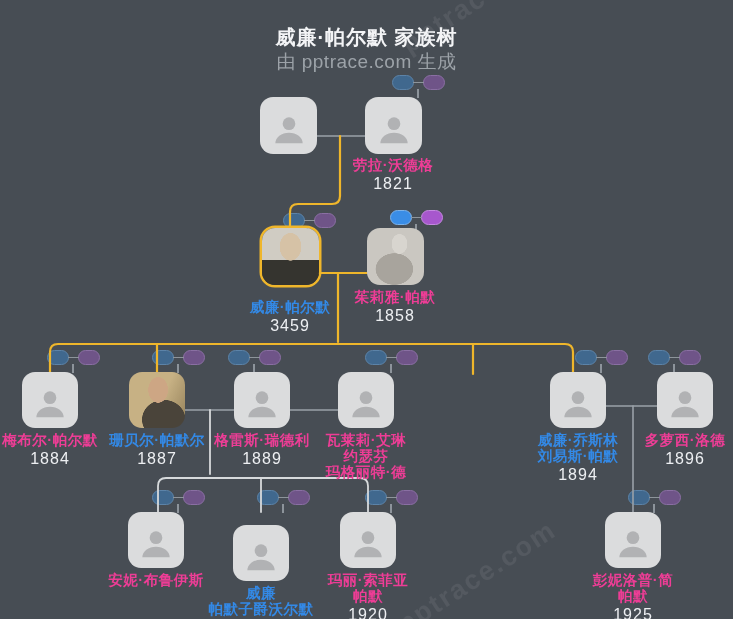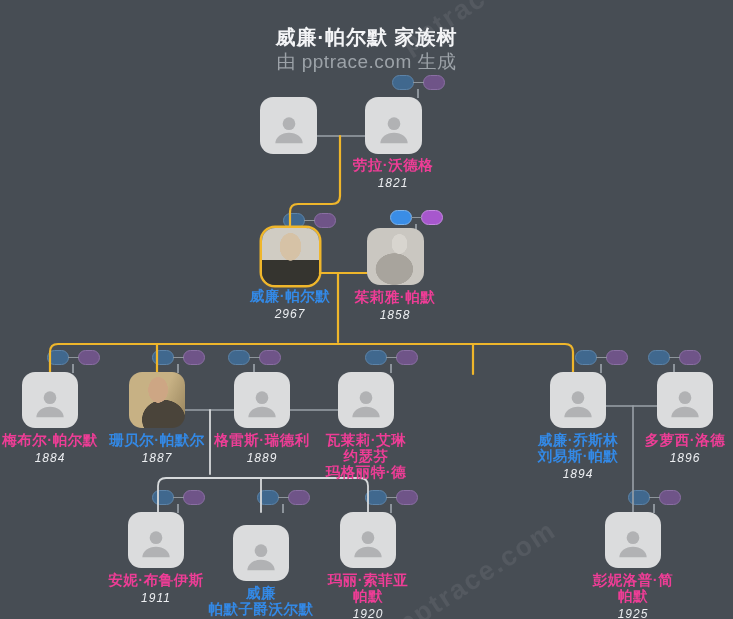--- a/index.html
+++ b/index.html
@@ -46,21 +46,21 @@
      radial-gradient(ellipse 8px 10px at 57% 28%, #d8d5cf 97%, rgba(0,0,0,0)),
      radial-gradient(ellipse 19px 16px at 48% 72%, #a8a49d 97%, rgba(0,0,0,0)),
      linear-gradient(180deg,#cac7c1 0 100%);}
   .photo.p-sambell{background:
      radial-gradient(ellipse 10px 13px at 52% 32%, #cda684 97%, rgba(0,0,0,0)),
      radial-gradient(ellipse 22px 20px at 62% 85%, #4a443a 97%, rgba(0,0,0,0)),
      linear-gradient(115deg,#c7b184 0 55%, #938059 100%);}
 
   .label{position:absolute;width:140px;text-align:center;font-weight:bold;
          font-size:14.5px;line-height:16px;letter-spacing:0.5px;}
-  .label .yr{color:#EDEFF2;font-weight:400;font-size:12px;line-height:19px;margin-top:1px;letter-spacing:1px;font-style:italic;}
+  .label .yr{color:#EDEFF2;font-weight:400;font-size:16px;line-height:19px;margin-top:1px;letter-spacing:1px;}
   .male{color:#3389E6;}
   .female{color:#EE3D96;}
 </style>
 </head>
 <body>
 
 <div id="stage">
 
   <div class="wm" style="left:396px;top:34px;">pptrace.com</div>
   <div class="wm" style="left:392px;top:614px;">pptrace.com</div>
@@ -202,23 +202,23 @@
       </svg>
     </div>
     <div class="label" style="left:-42px;top:60px;">
       <div class="female">劳拉·沃德格</div>
       <div class="yr">1821</div>
     </div>
   </div>
 
   <div class="person" style="left:262px;top:228px;">
     <div class="photo big hl p-william"></div>
-    <div class="label" style="left:-42px;top:60px;">
+    <div class="label" style="left:-42px;top:71px;">
       <div class="male">威廉·帕尔默</div>
-      <div class="yr">2967</div>
+      <div class="yr">3459</div>
     </div>
   </div>
 
   <div class="person" style="left:367px;top:228px;">
     <div class="photo big p-julia"></div>
     <div class="label" style="left:-42px;top:61px;">
       <div class="female">茱莉雅·帕默</div>
       <div class="yr">1858</div>
     </div>
   </div>
@@ -301,21 +301,20 @@
 
   <div class="person" style="left:128px;top:512px;">
     <div class="photo">
       <svg viewBox="0 0 24 24">
         <circle cx="12" cy="8.2" r="3.8"></circle>
           <path d="M3.8,20 a8.2,6.4 0 0 1 16.4,0 z"></path>
       </svg>
     </div>
     <div class="label" style="left:-42px;top:60px;">
       <div class="female">安妮·布鲁伊斯</div>
-      <div class="yr">1911</div>
     </div>
   </div>
 
   <div class="person" style="left:233px;top:525px;">
     <div class="photo">
       <svg viewBox="0 0 24 24">
         <circle cx="12" cy="8.2" r="3.8"></circle>
           <path d="M3.8,20 a8.2,6.4 0 0 1 16.4,0 z"></path>
       </svg>
     </div>

